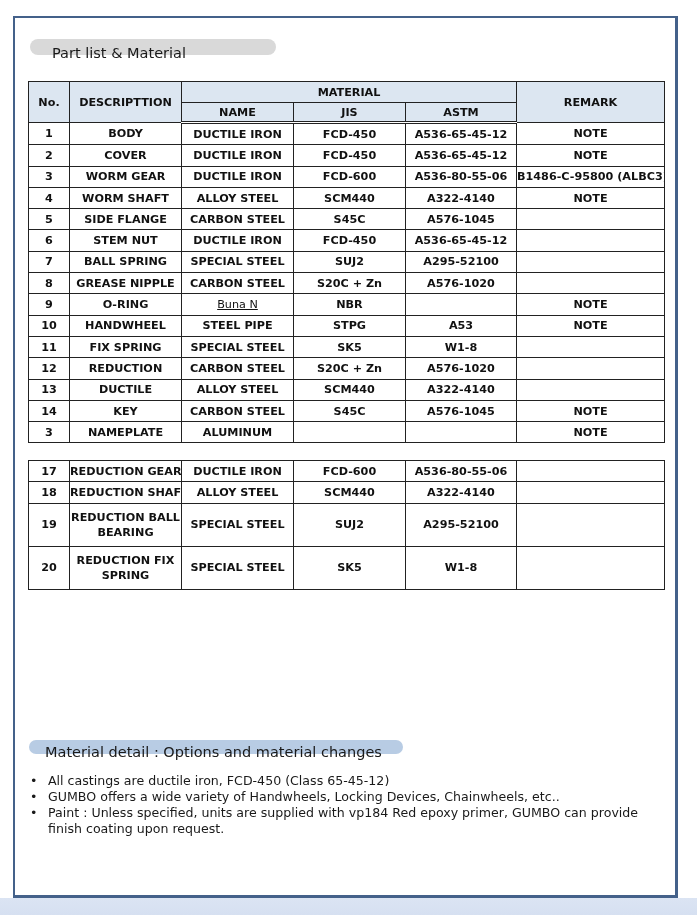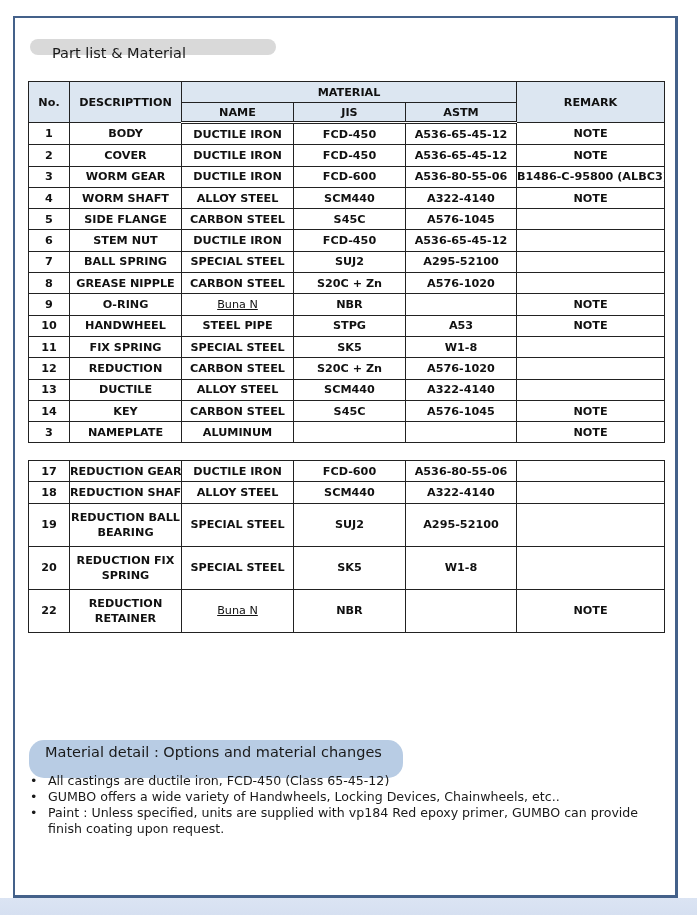--- a/index.html
+++ b/index.html
@@ -17,21 +17,21 @@
     position: absolute; left: 13px; top: 16px; width: 665px; height: 882px;
     border: 2px solid #44618a; box-sizing: border-box; background: #fff;
     border-right-width: 3px; border-bottom-width: 3px;
   }
   .pill {
     position: absolute; height: 16px; border-radius: 15px;
     font-family: "DejaVu Sans", sans-serif; font-size: 14.5px; color: #1a1a1a;
     line-height: 29px; padding-left: 22px; box-sizing: border-box;
   }
   .pill-parts { left: 30px; top: 39px; width: 246px; background: #d9d9d9; }
-  .pill-detail { left: 29px; top: 740px; width: 374px; height: 38px; line-height: 25px; background: #b8cce4; padding-left: 16px; }
+  .pill-detail { left: 29px; top: 740px; width: 374px; height: 14px; line-height: 25px; background: #b8cce4; padding-left: 16px; }
 
   table.parts {
     position: absolute; left: 28px; border-collapse: collapse;
     table-layout: fixed; width: 636px;
     font-family: "DejaVu Sans", sans-serif; font-size: 11.2px; font-weight: bold; padding-left: 32px;
   }
   table.parts td, table.parts th {
     border: 1px solid #222; text-align: center; padding: 0;
     white-space: nowrap; overflow: hidden;
   }
@@ -246,28 +246,20 @@
         <td></td>
       </tr>
       <tr class="r42">
         <td>20</td>
         <td class="wrap">REDUCTION FIX SPRING</td>
         <td class="c-name">SPECIAL STEEL</td>
         <td class="c-jis">SK5</td>
         <td>W1-8</td>
         <td></td>
       </tr>
-      <tr class="r42">
-        <td>22</td>
-        <td class="wrap">REDUCTION RETAINER</td>
-        <td class="c-name normal">Buna N</td>
-        <td class="c-jis">NBR</td>
-        <td></td>
-        <td>NOTE</td>
-      </tr>
     </tbody>
 </table>
 
 <div class="pill pill-detail">Material detail : Options and material changes</div>
 
 <ul class="bullets">
   <li><span class="dot">•</span><span>All castings are ductile iron, FCD-450 (Class 65-45-12)</span></li>
   <li><span class="dot">•</span><span>GUMBO offers a wide variety of Handwheels, Locking Devices, Chainwheels, etc..</span></li>
   <li><span class="dot">•</span><span>Paint : Unless specified, units are supplied with vp184 Red epoxy primer, GUMBO can provide finish coating upon request.</span></li>
 </ul>

